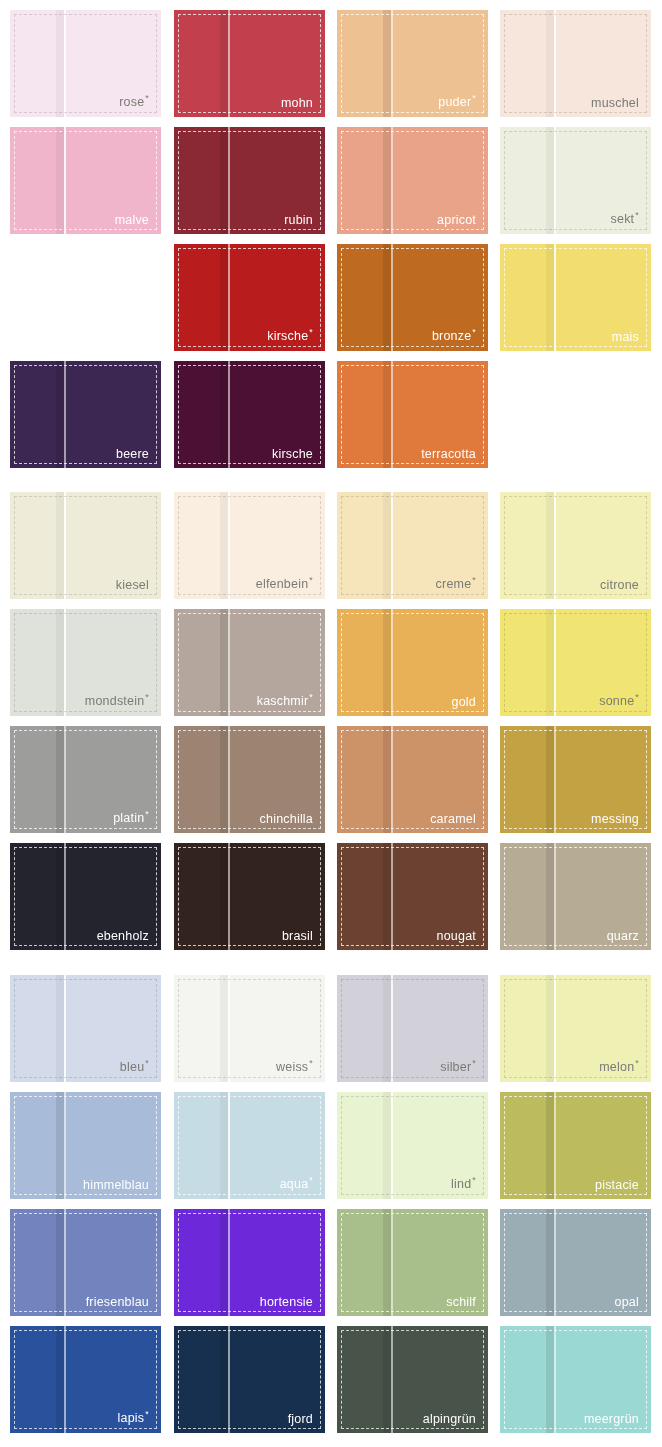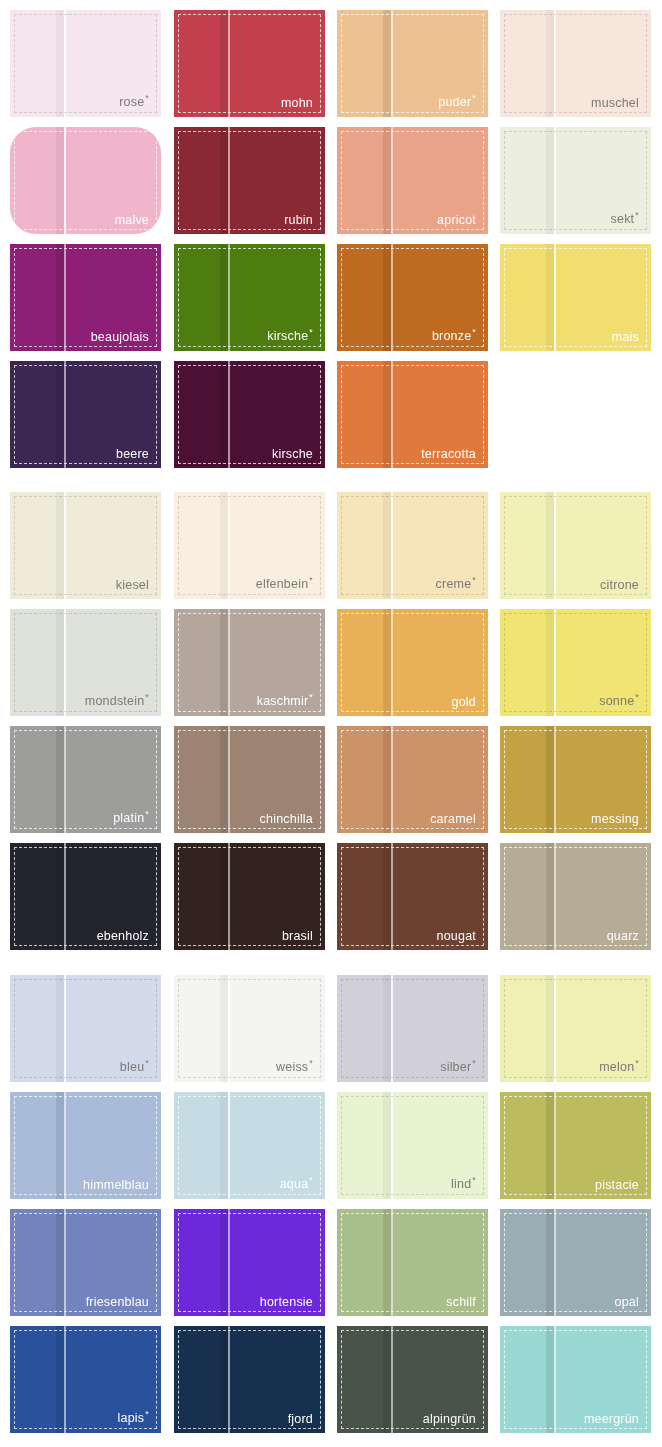--- a/index.html
+++ b/index.html
@@ -119,21 +119,21 @@
           <div class="swatch-label"><span>puder</span><span class="swatch-star">*</span></div>
         </div>
         <div class="swatch col-3 light-tone dark-dash label-dark" title="muschel" style="background: rgb(247, 230, 220);">
           <div class="spine-shade"></div>
           <div class="spine-line"></div>
           <div class="swatch-dash"></div>
           <div class="swatch-label"><span>muschel</span></div>
         </div>
       </div>
       <div class="row">
-        <div class="swatch col-0 light-tone" title="malve" style="background: rgb(240, 181, 203); border-radius: 26px;">
+        <div class="swatch col-0 light-tone" title="malve" style="background: rgb(240, 181, 203);">
           <div class="spine-shade"></div>
           <div class="spine-line"></div>
           <div class="swatch-dash"></div>
           <div class="swatch-label"><span>malve</span></div>
         </div>
         <div class="swatch col-1" title="rubin" style="background: rgb(138, 40, 51);">
           <div class="spine-shade"></div>
           <div class="spine-line"></div>
           <div class="swatch-dash"></div>
           <div class="swatch-label"><span>rubin</span></div>
@@ -145,27 +145,21 @@
           <div class="swatch-label"><span>apricot</span></div>
         </div>
         <div class="swatch col-3 light-tone dark-dash label-dark" title="sekt" style="background: rgb(236, 238, 223);">
           <div class="spine-shade"></div>
           <div class="spine-line"></div>
           <div class="swatch-dash"></div>
           <div class="swatch-label"><span>sekt</span><span class="swatch-star">*</span></div>
         </div>
       </div>
       <div class="row">
-        <div class="swatch col-0" title="beaujolais" style="background: rgb(141, 32, 118);">
-          <div class="spine-shade"></div>
-          <div class="spine-line"></div>
-          <div class="swatch-dash"></div>
-          <div class="swatch-label"><span>beaujolais</span></div>
-        </div>
-        <div class="swatch col-1" title="kirsche" style="background: #4d7c0f;">
+        <div class="swatch col-1" title="kirsche" style="background: #b91c1c;">
           <div class="spine-shade"></div>
           <div class="spine-line"></div>
           <div class="swatch-dash"></div>
           <div class="swatch-label"><span>kirsche</span><span class="swatch-star">*</span></div>
         </div>
         <div class="swatch col-2" title="bronze" style="background: rgb(190, 106, 32);">
           <div class="spine-shade"></div>
           <div class="spine-line"></div>
           <div class="swatch-dash"></div>
           <div class="swatch-label"><span>bronze</span><span class="swatch-star">*</span></div>

